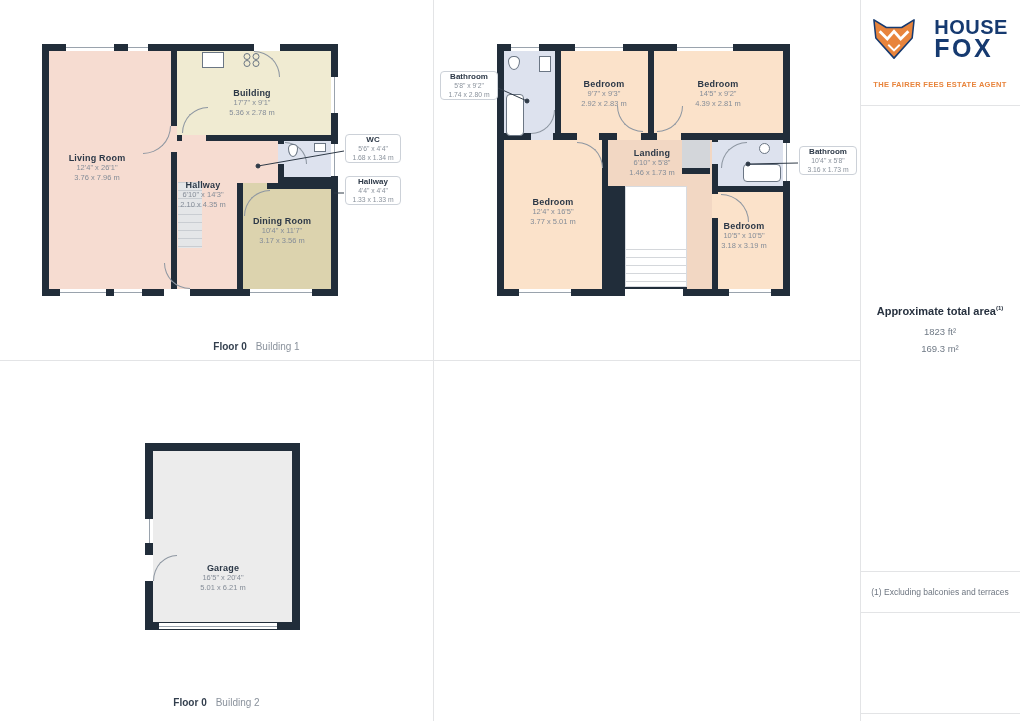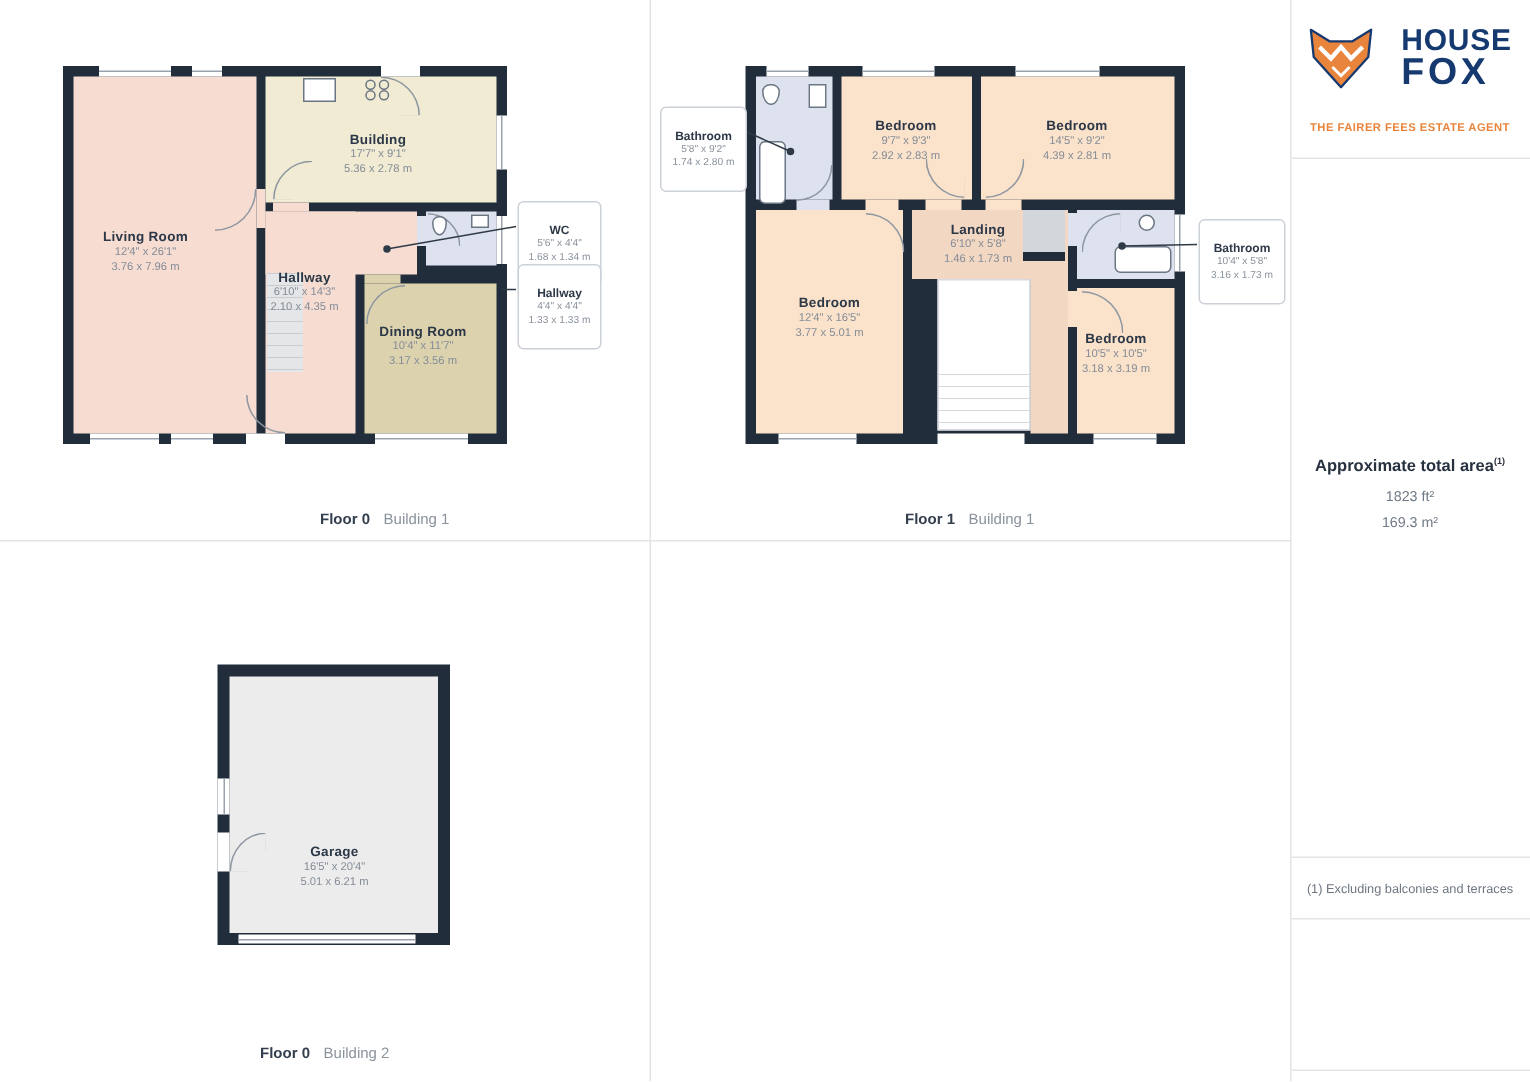--- a/index.html
+++ b/index.html
@@ -32,21 +32,21 @@
 
   .fixture { position:absolute; background:#fff; border:1px solid #6b7684; }
   .round { border-radius:50%; }
   .tub { border-radius:4px; }
   .toilet { border-radius:45% 45% 50% 50% / 35% 35% 65% 65%; }
 
   .room-label { position:absolute; text-align:center; transform:translate(-50%,-50%); white-space:nowrap; z-index:6; }
   .rname { font-weight:bold; color:#2c3847; font-size:9px; letter-spacing:0.2px; }
   .rdim  { color:#858d98; font-size:7.5px; line-height:1.35; }
 
-  .callout { position:absolute; background:#fff; border:1px solid #ccd1d8; border-radius:4px; padding:14px 2px; text-align:center; z-index:7; }
+  .callout { position:absolute; background:#fff; border:1px solid #ccd1d8; border-radius:4px; padding:0 2px; text-align:center; z-index:7; }
   .cname { font-weight:bold; color:#2c3847; font-size:8px; }
   .cdim  { color:#8a929c; font-size:6.8px; line-height:1.35; }
 
   .floor-caption { position:absolute; text-align:center; font-size:10px; z-index:6; }
   .floor-caption b { color:#333f4e; font-weight:bold; }
   .floor-caption span { color:#8a929c; margin-left:9px; }
 
   .leader { position:absolute; left:0; top:0; width:1020px; height:721px; z-index:5; pointer-events:none; }
 
   
@@ -235,23 +235,20 @@
     <div class="cname">Bathroom</div>
     <div class="cdim">5'8" x 9'2"</div>
     <div class="cdim">1.74 x 2.80 m</div>
   </div>
   <div class="callout" style="left:799px;top:146px;width:58px;">
     <div class="cname">Bathroom</div>
     <div class="cdim">10'4" x 5'8"</div>
     <div class="cdim">3.16 x 1.73 m</div>
   </div>
 
-  <div class="floor-caption" style="left:433px;top:341px;width:427px;">
-    <b>Floor 1</b><span>Building 1</span>
-  </div>
 
   <div class="plan" style="left:145px;top:443px;width:155px;height:187px;">
     <div class="room" style="left:8px;top:8px;width:139px;height:171px;background:#ececec;"></div>
     <div class="window-v" style="left:0;top:76px;width:8px;height:24px;"></div>
     <div class="door-gap" style="left:0;top:112px;width:8px;height:26px;"></div>
     <div class="arc tl" style="left:8px;top:112px;width:24px;height:26px;"></div>
     <div class="window-h" style="left:14px;top:180px;width:118px;height:6px;"></div>
   </div>
   <div class="room-label" style="left:223px;top:531px;margin-top:47px;">
     <div class="rname">Garage</div>

